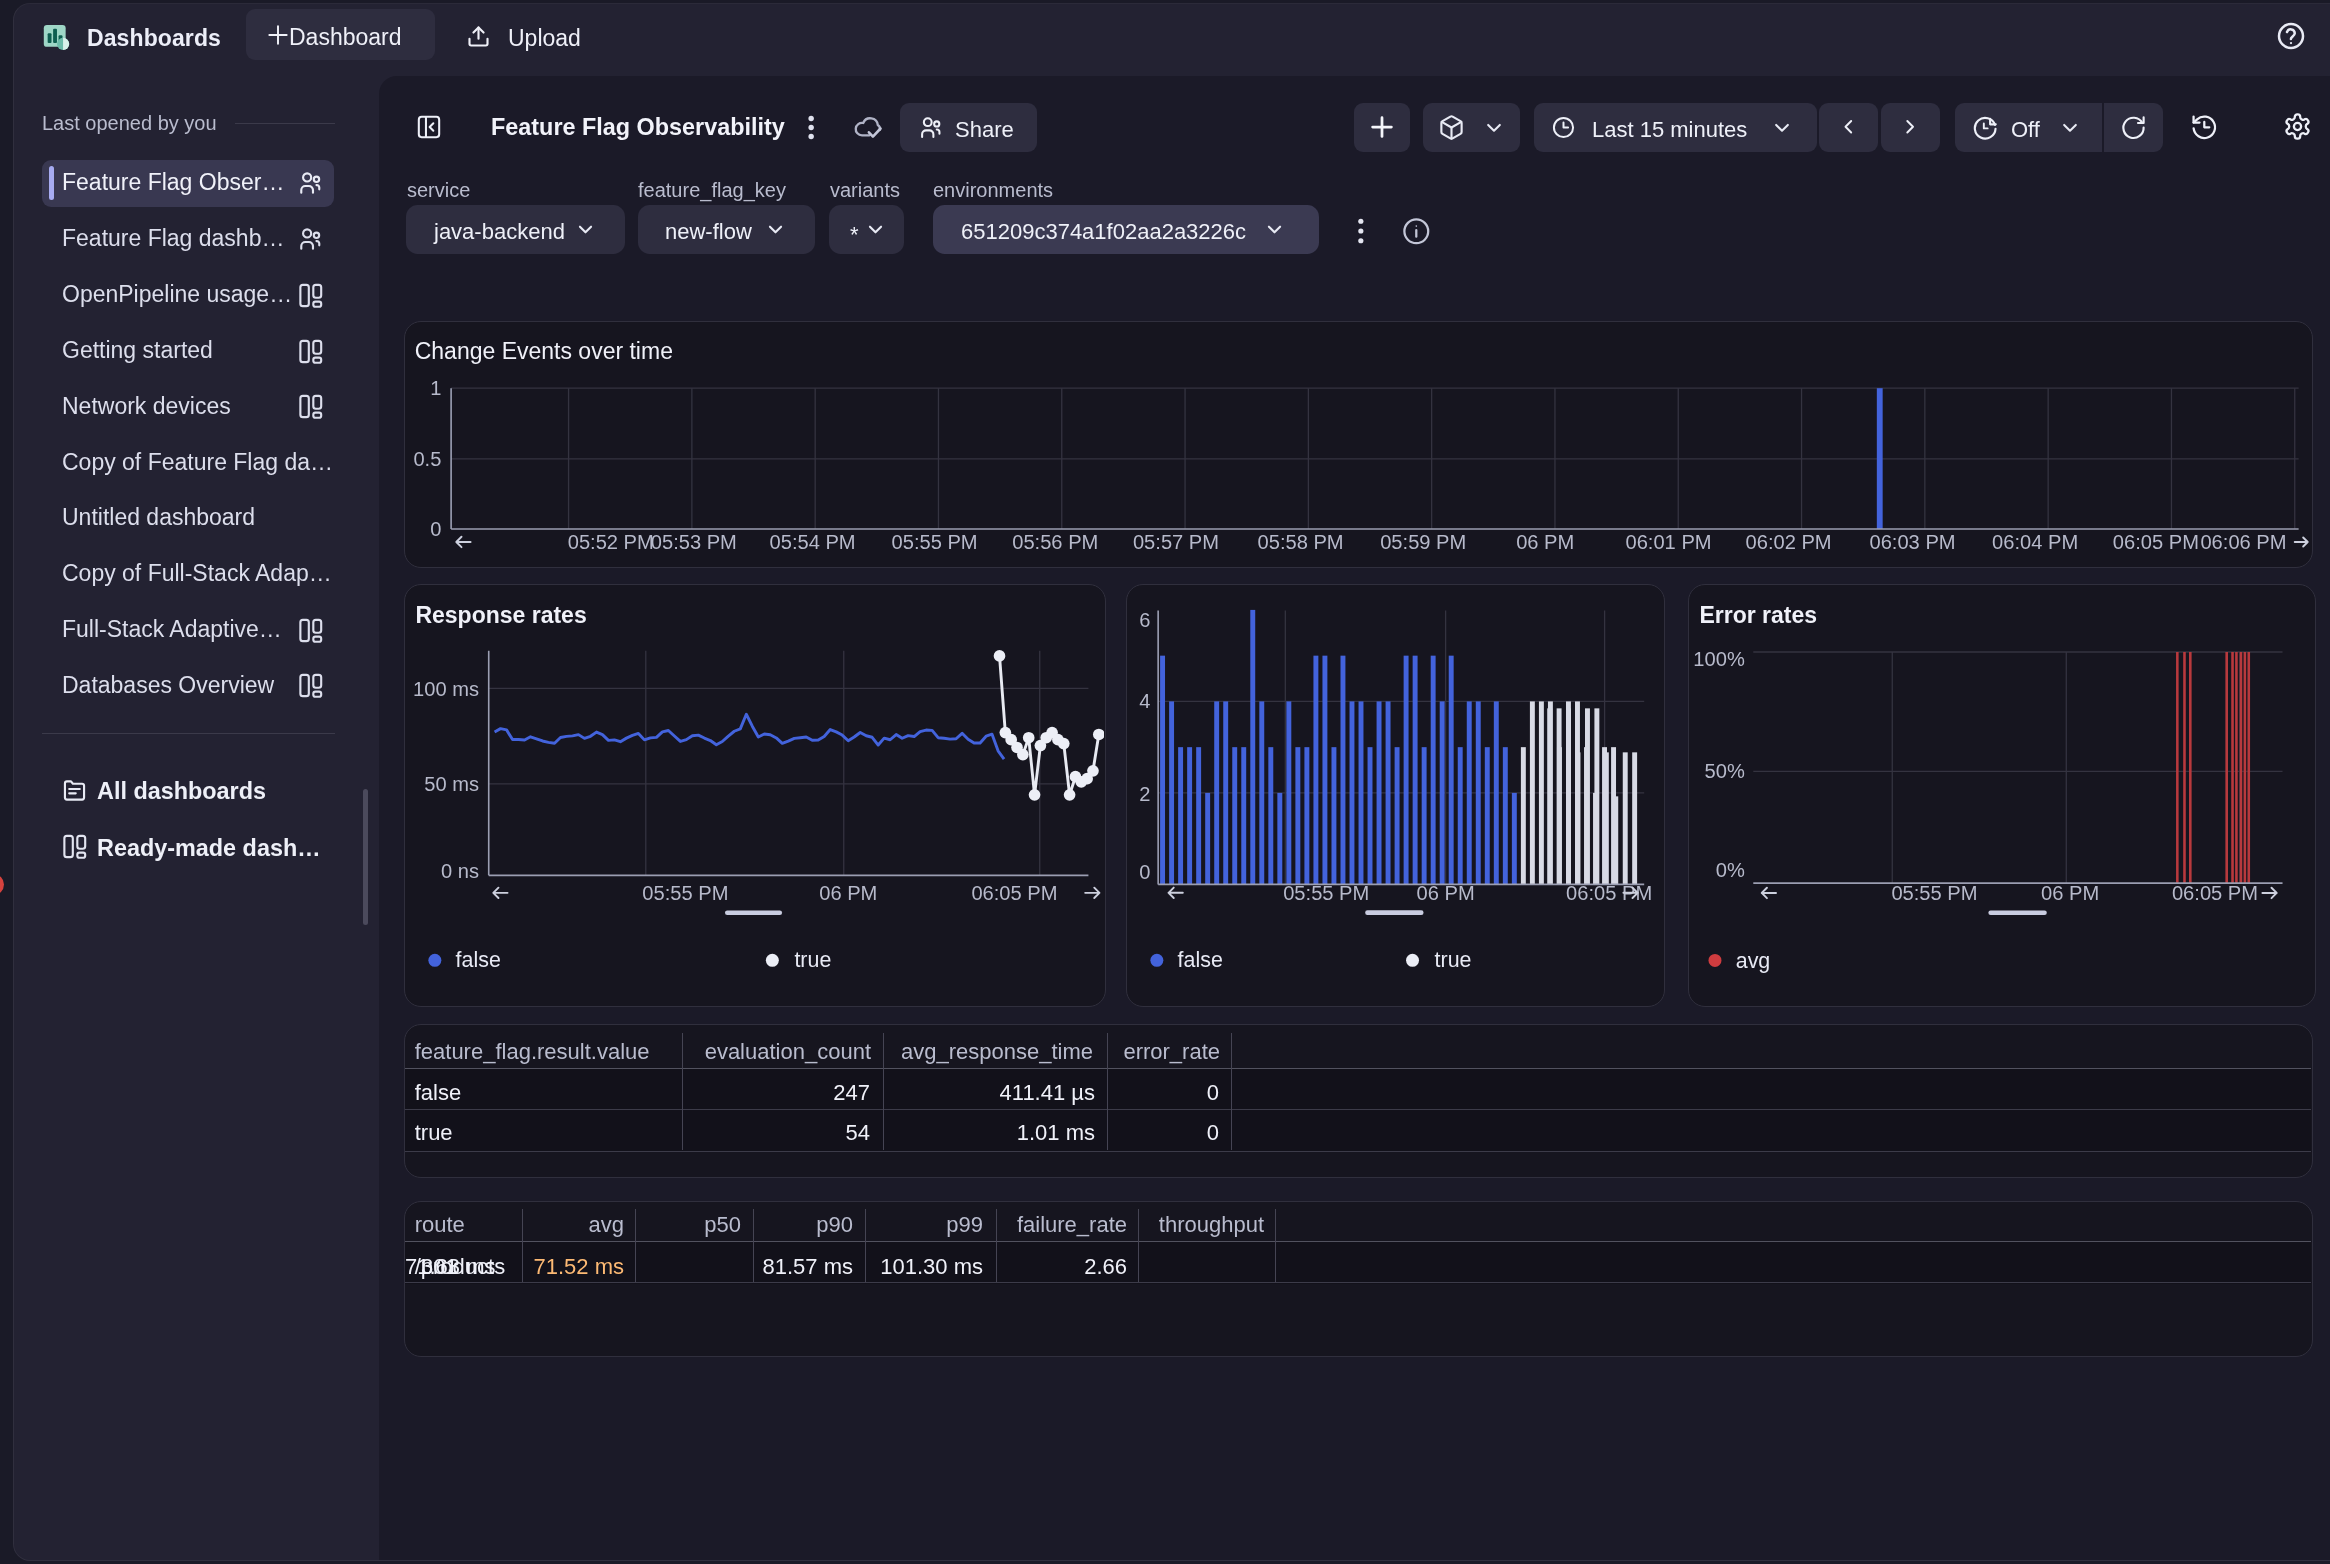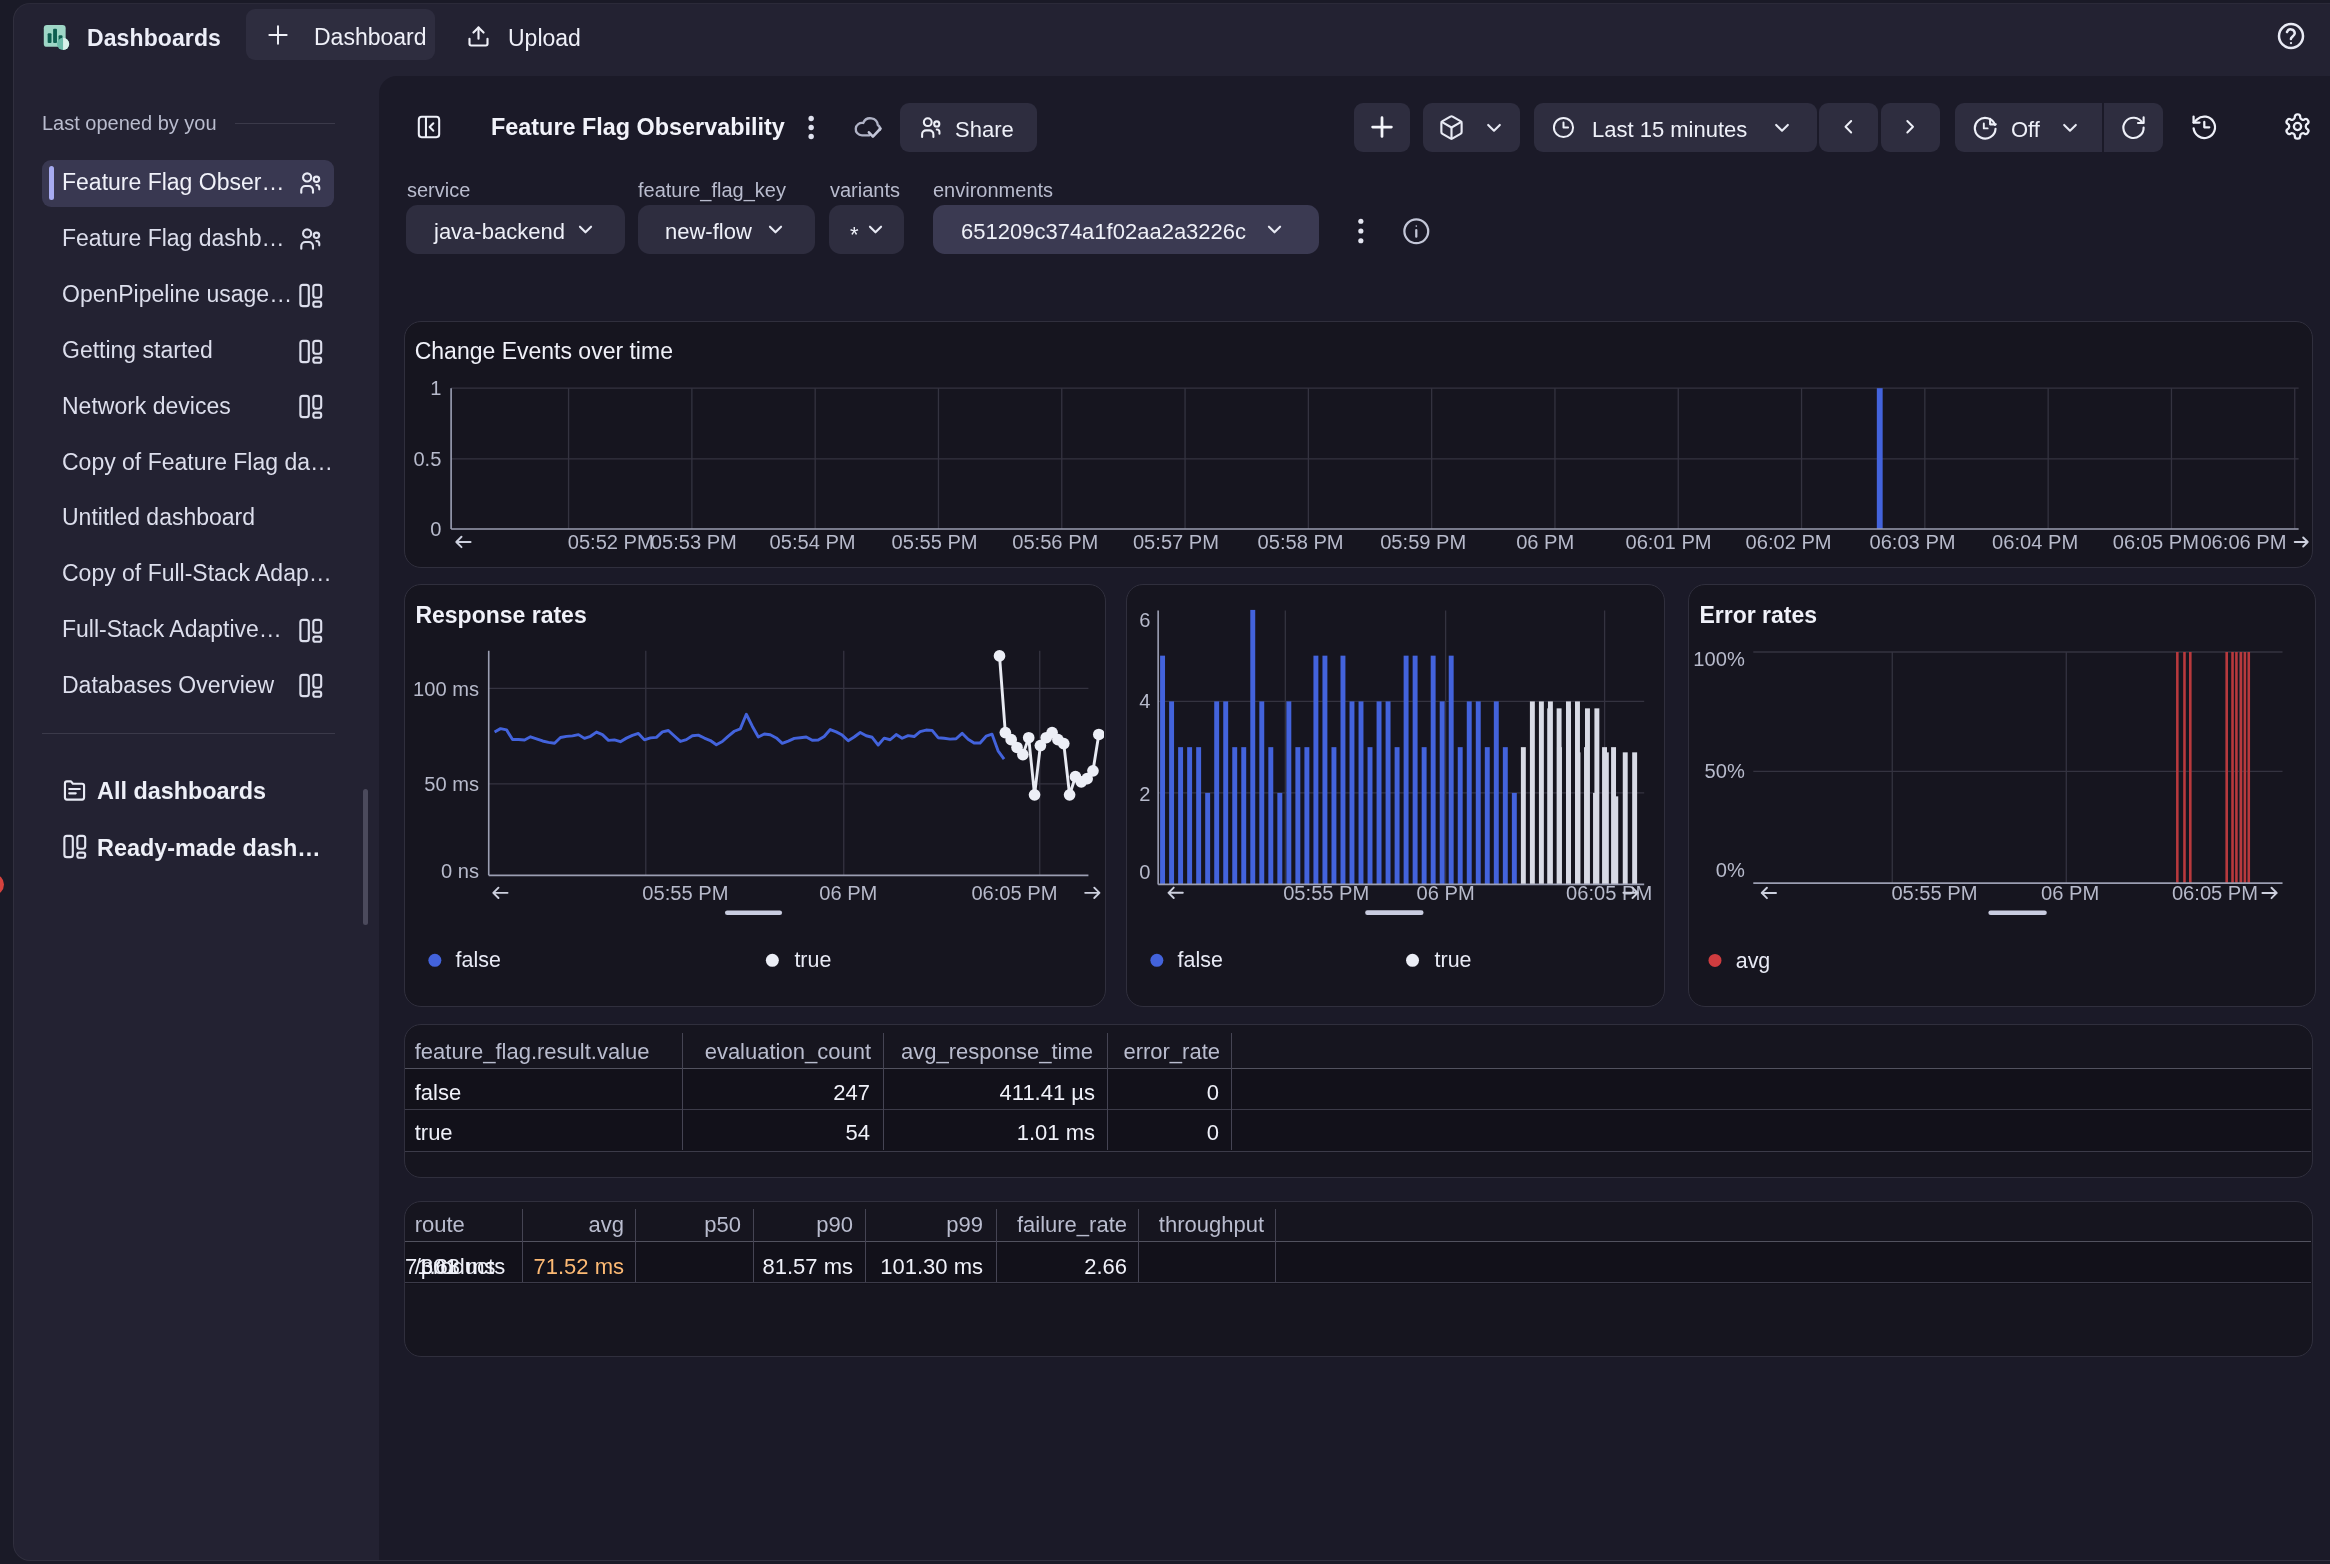--- a/index.html
+++ b/index.html
@@ -25,21 +25,21 @@
   <rect x="15.5" y="6" width="6" height="22" rx="1.5" fill="#0e5e50"></rect>
   <rect x="24" y="16" width="6" height="12" rx="1.5" fill="#0e5e50"></rect>
   <circle cx="31" cy="29.5" r="9.5" fill="#6cbcaa"></circle>
   <path d="M31 20 a9.5 9.5 0 0 1 0 19 z" fill="#d8f1ea"></path>
 </svg>
 <div class="abs" style="left:87px;top:25px;font-size:23px;font-weight:700;letter-spacing:0.1px">Dashboards</div>
 <div class="btn" style="left:246px;top:9px;width:189px;height:51px"></div>
 <svg class="icon" style="left:265px;top:22px" width="26" height="26" viewBox="0 0 24 24" fill="none" stroke="#f0f1f8" stroke-width="1.8" stroke-linecap="round">
     <path d="M12 4v16M4 12h16"></path>
   </svg>
-<div class="abs" style="left:314px;top:24px;font-size:23px;font-weight:400;color:#eff0f8">Dashboard</div>
+<div class="abs" style="left:289px;top:24px;font-size:23px;font-weight:400;color:#eff0f8">Dashboard</div>
 <svg class="icon" style="left:465px;top:23.4px" width="27" height="27" viewBox="0 0 24 24" fill="none" stroke="#eff0f8" stroke-width="1.9" stroke-linecap="round" stroke-linejoin="round">
     <path d="M4 14v4.5A1.5 1.5 0 0 0 5.5 20h13a1.5 1.5 0 0 0 1.5-1.5V14"></path>
     <path d="M12 14V4"></path>
     <path d="m7.5 8.5 4.5-4.5 4.5 4.5"></path>
   </svg>
 <div class="abs" style="left:508px;top:25px;font-size:23px;font-weight:400;color:#eff0f8">Upload</div>
 <svg class="icon" style="left:2276px;top:21.4px" width="30" height="30" viewBox="0 0 24 24" fill="none" stroke="#e9ebf5" stroke-width="2" stroke-linecap="round">
     <circle cx="12" cy="12" r="9.6"></circle>
     <path d="M8.8 8.8a3.2 3.2 0 0 1 6.2 1.06c0 2.13-3.1 2.74-3.1 4.44"></path>
     <circle cx="12" cy="17.6" r="0.9" fill="#e9ebf5" stroke="none"></circle>

